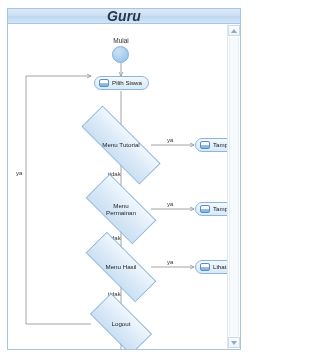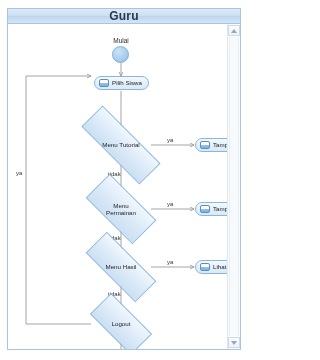--- a/index.html
+++ b/index.html
@@ -41,25 +41,26 @@
     width: 100%;
     height: 15px;
     background: linear-gradient(to bottom, #dceaf7 0%, #cbe0f3 48%, #bcd6ef 52%, #d3e6f8 100%);
     border-bottom: 1px solid #a9c4de;
     box-sizing: border-box;
     display: flex;
     align-items: center;
     justify-content: center;
   }
   .titlebar-text {
-    font-size: 12px;
+    font-size: 14px;
     font-weight: bold;
     color: #28374a;
     letter-spacing: 0.2px;
     line-height: 1;
+    font-style: italic;
   }
 
   .canvas {
     position: absolute;
     left: 0;
     top: 15px;
     right: 0;
     bottom: 0;
     background: #ffffff;
     overflow: hidden;

